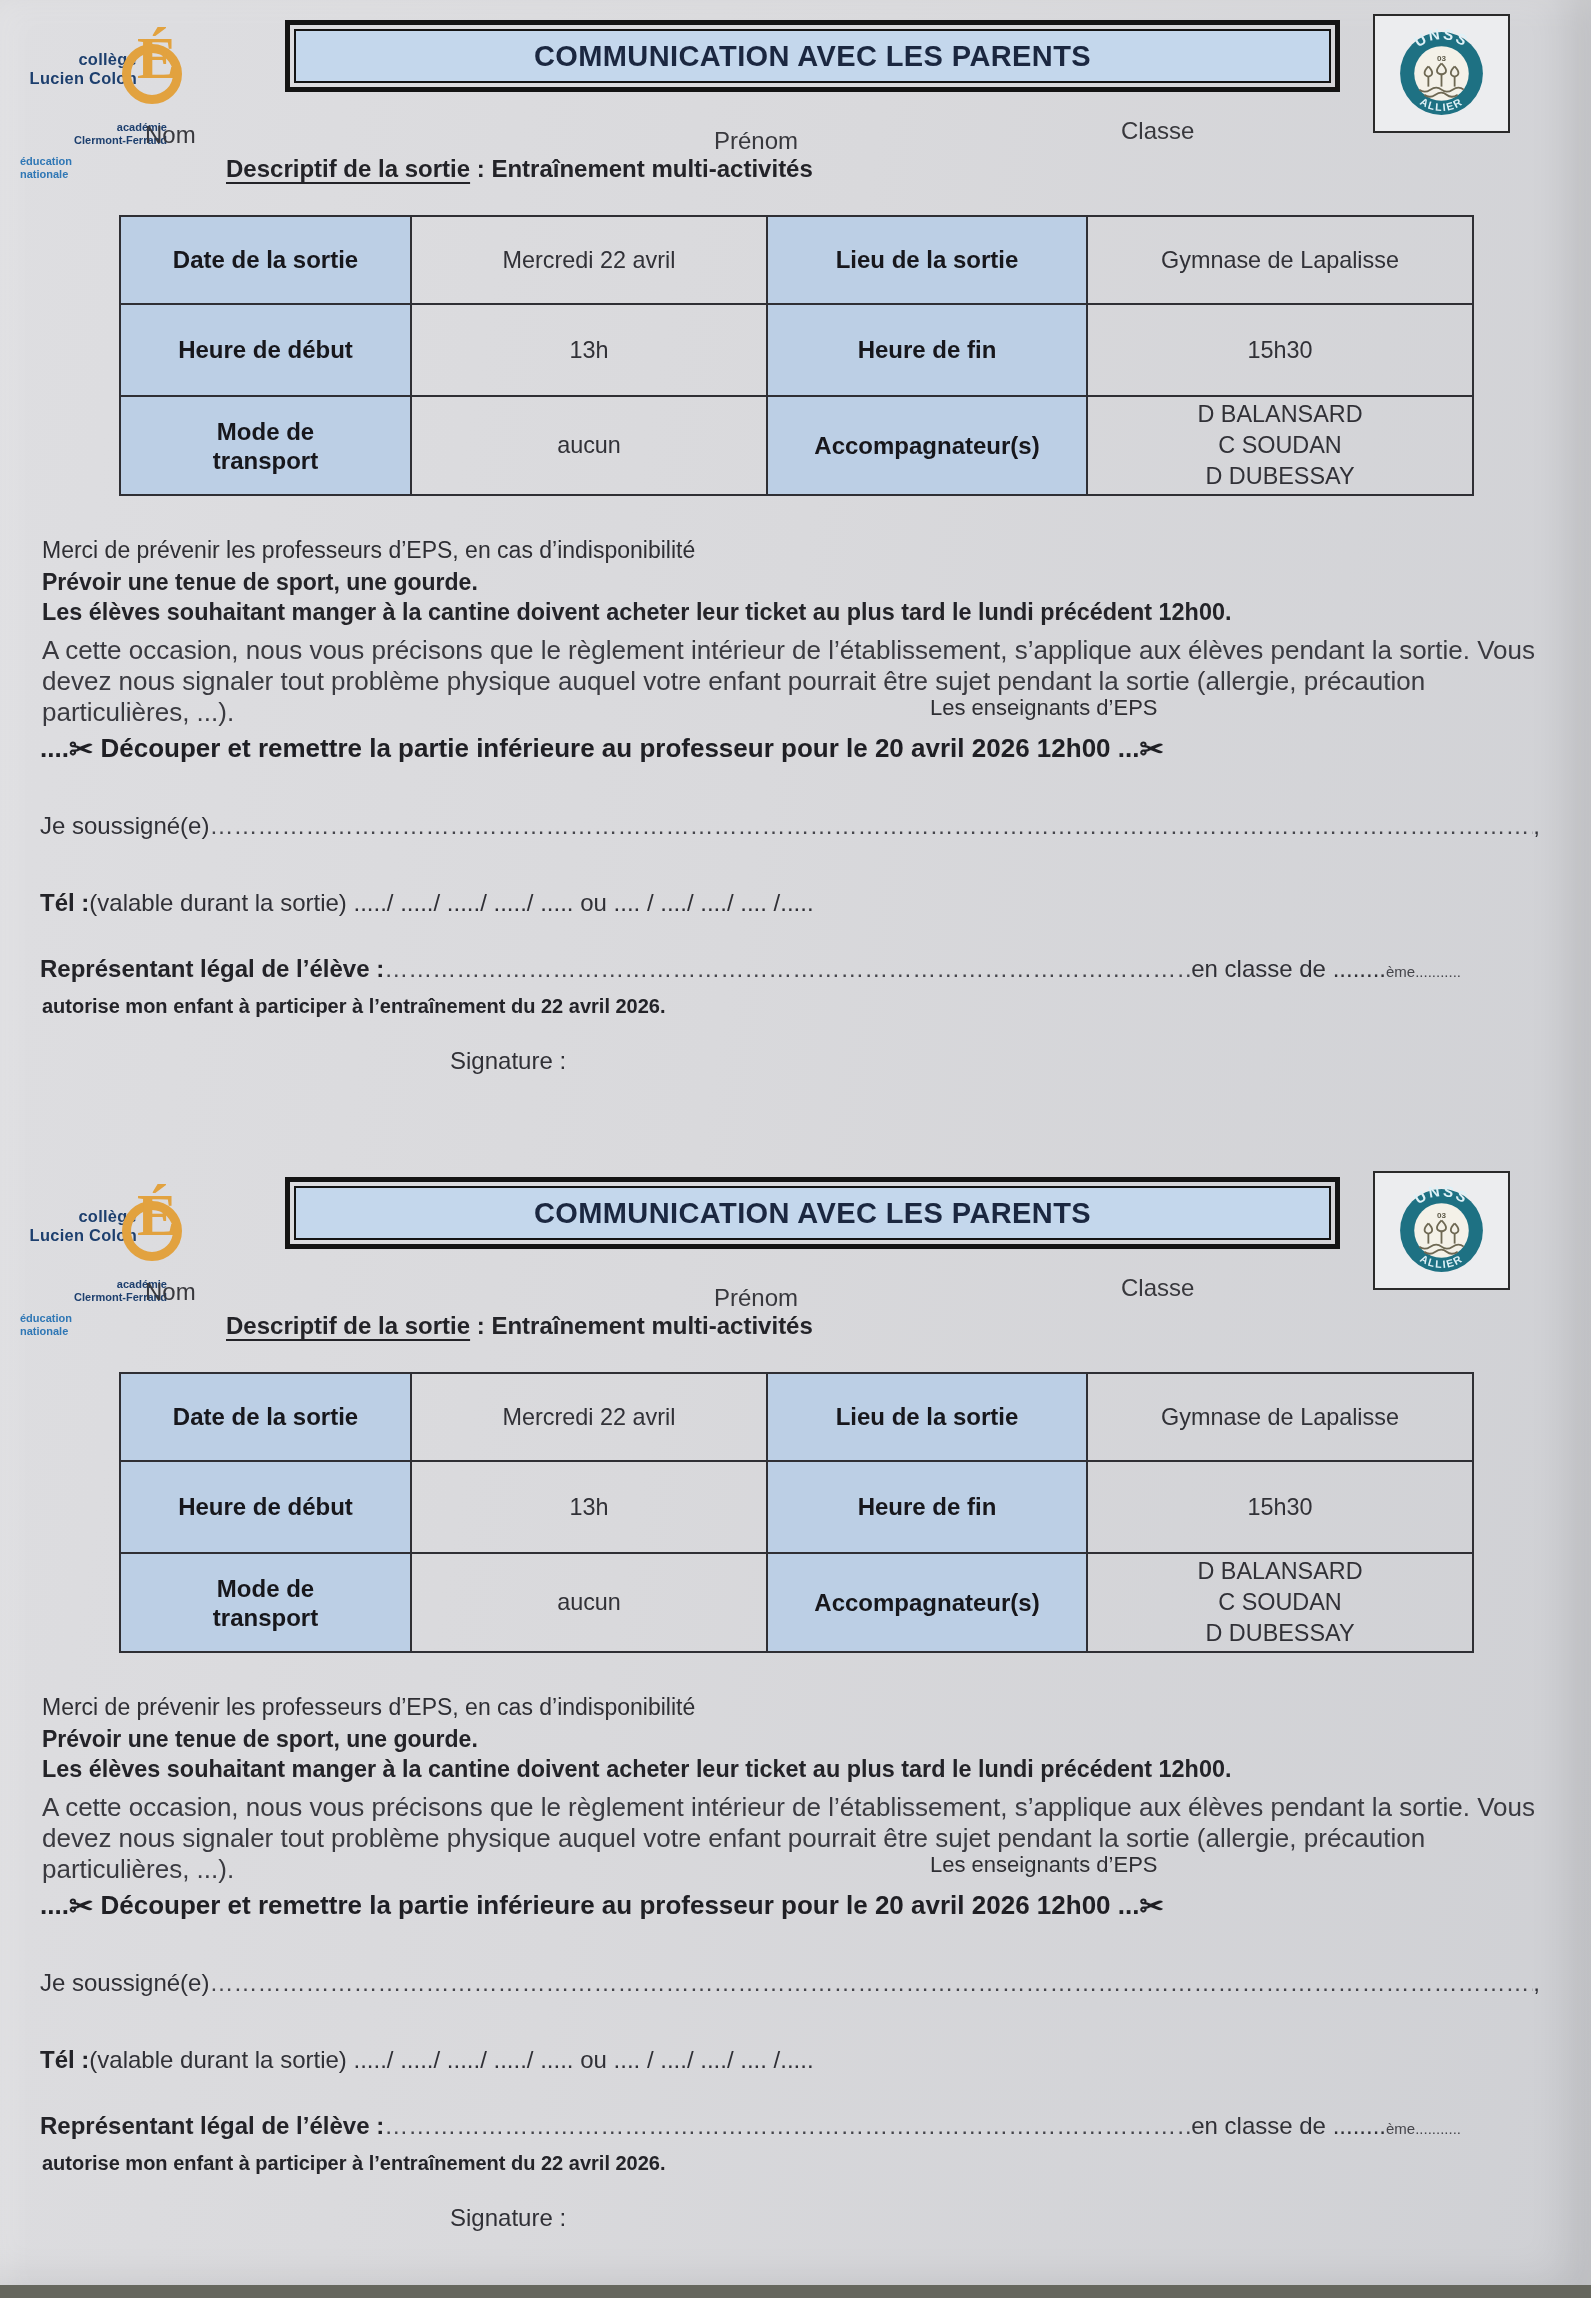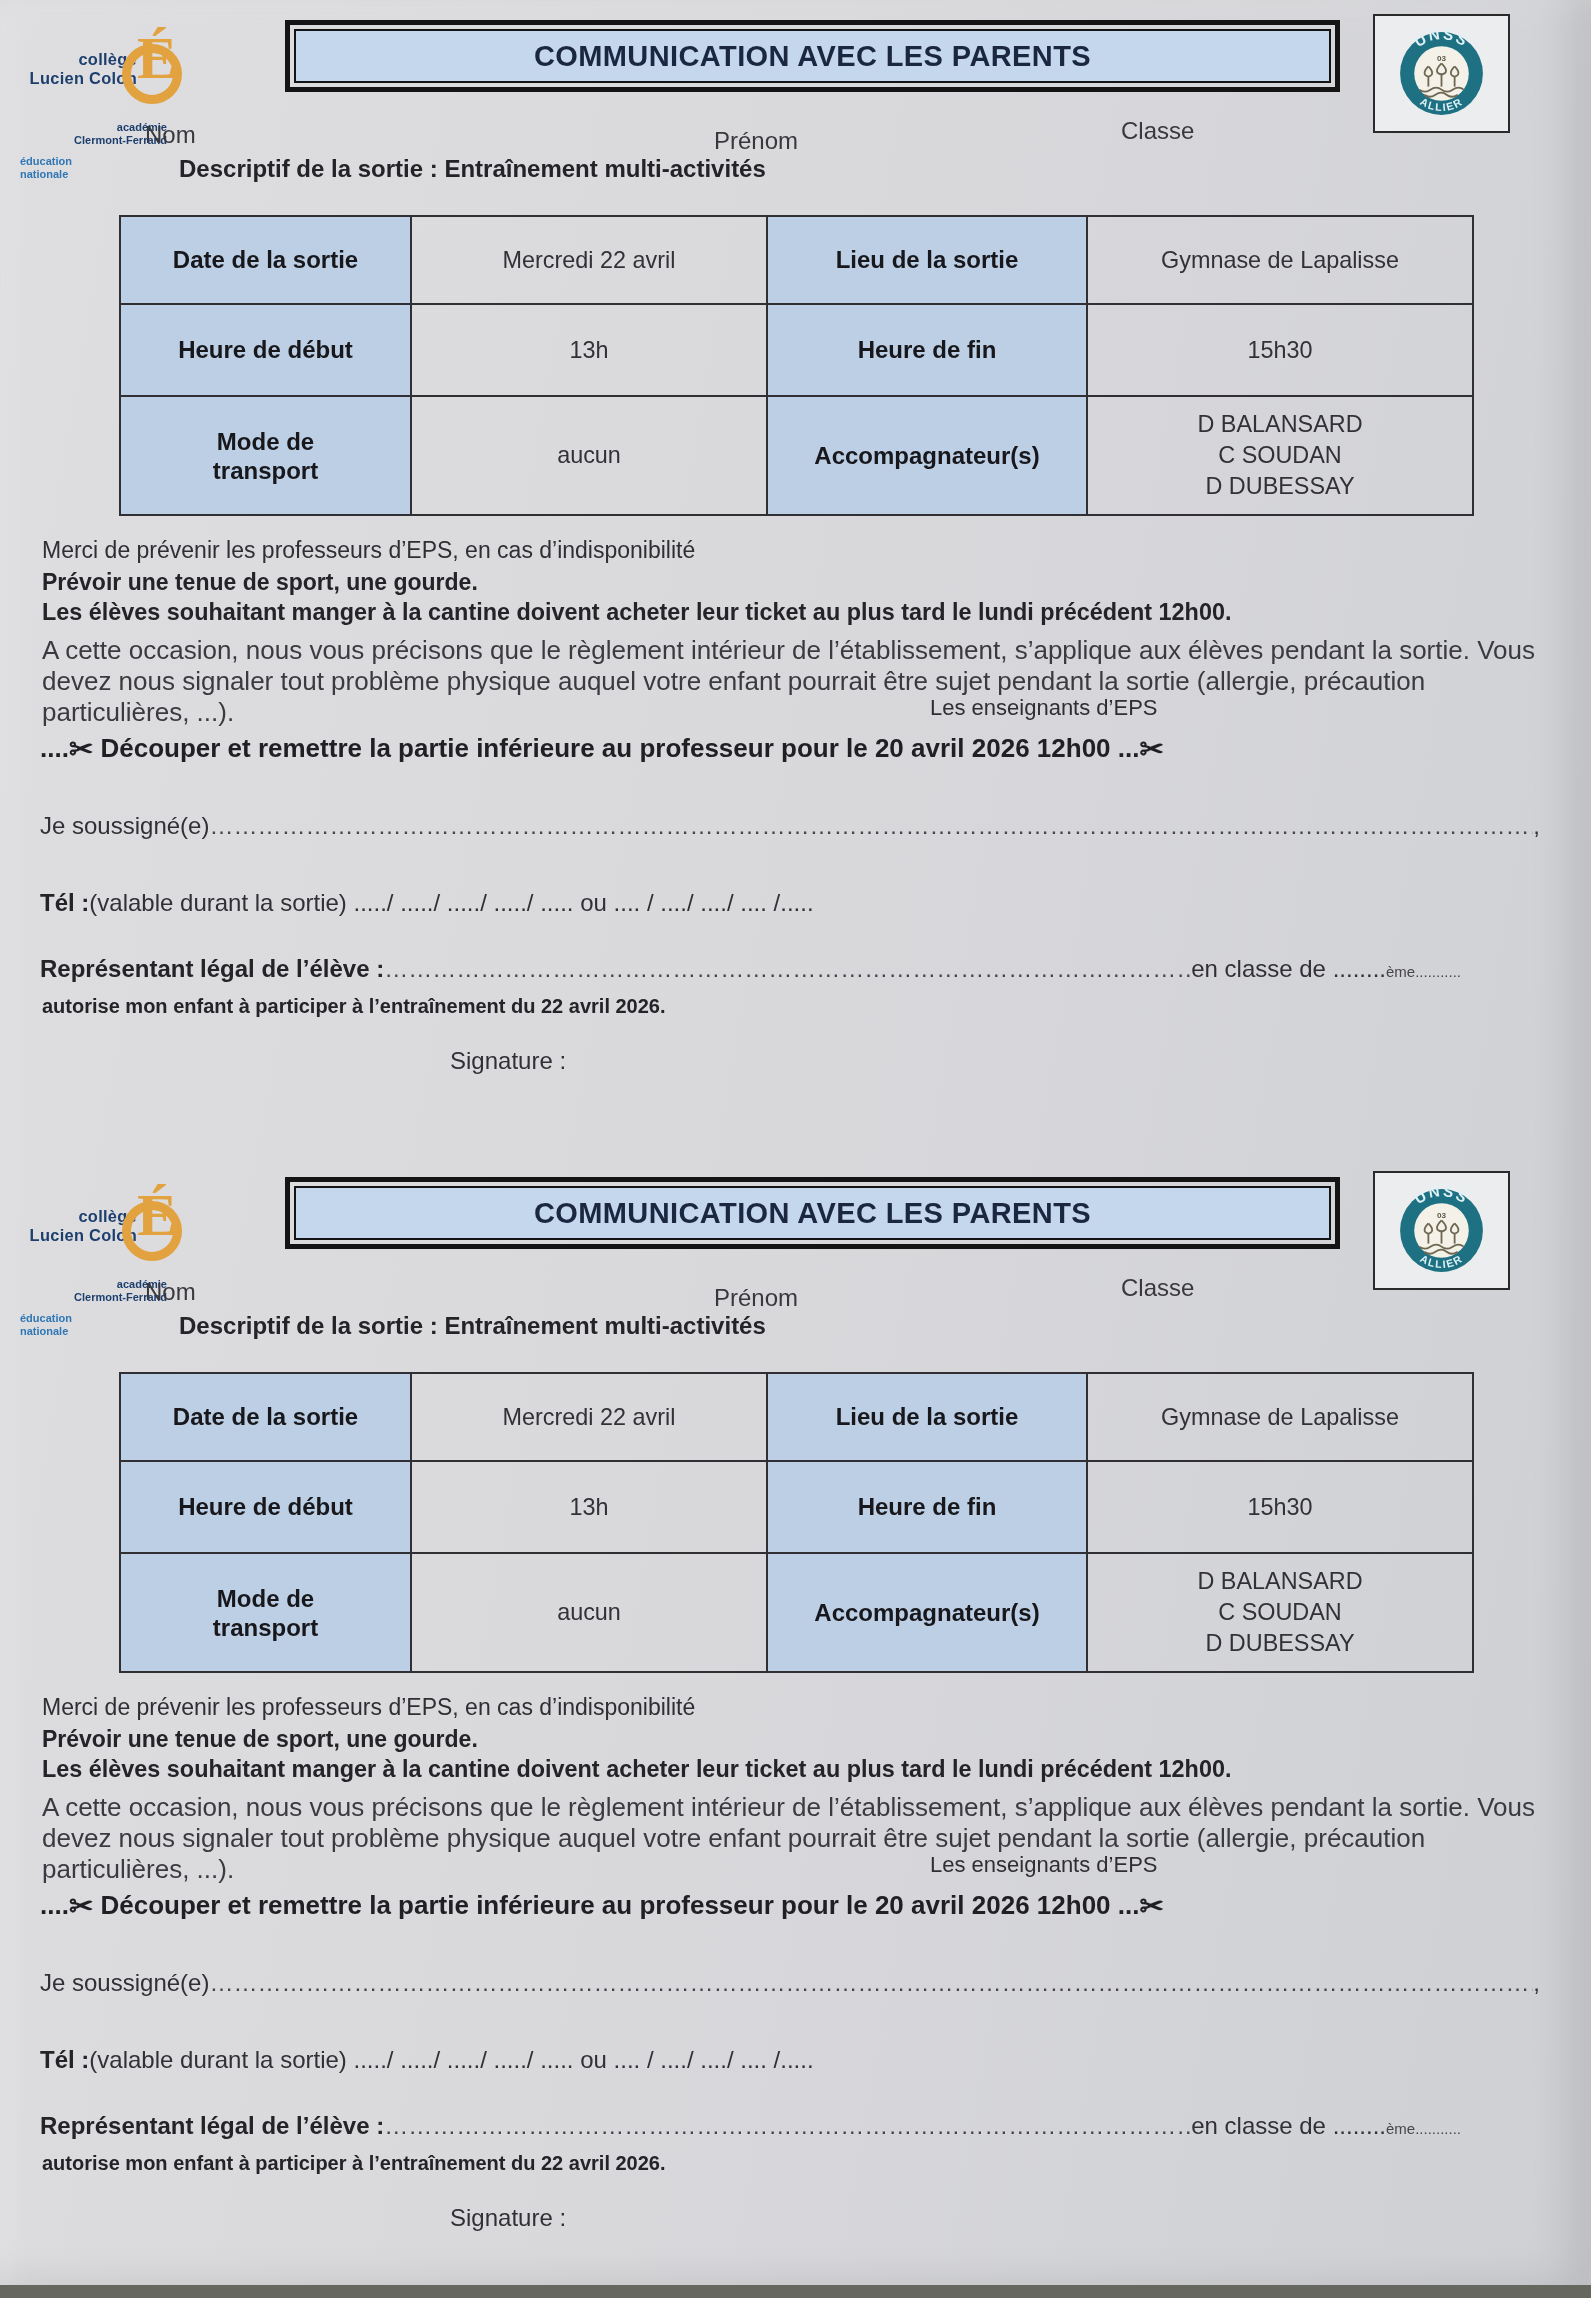--- a/index.html
+++ b/index.html
@@ -36,29 +36,29 @@
 
   
   .unss-box { position:absolute; left:1373px; top:14px; width:137px; height:119px;
               border:2px solid #2a2a2a; background:#ecedef; display:flex; align-items:center; justify-content:center; }
 
   
   .lbl-nom    { position:absolute; left:145px;  top:121px; font-size:24px; color:#38383d; }
   .lbl-prenom { position:absolute; left:714px;  top:127px; font-size:24px; color:#38383d; }
   .lbl-classe { position:absolute; left:1121px; top:117px; font-size:24px; color:#38383d; }
   .descriptif { position:absolute; left:179px; top:155px; font-size:24px; font-weight:bold; color:#232328; }
-  .descriptif .und { text-underline-offset:5px; }
+  .descriptif .und { text-decoration:underline; text-underline-offset:5px;margin-left:47px; }
 
   
   table.outing { position:absolute; left:119px; top:215px; width:1353px;
                  border-collapse:collapse; table-layout:fixed; }
   table.outing td { border:2px solid #2f2f34; text-align:center; vertical-align:middle; padding:2px 8px; }
   td.hd  { background:#bccfe5; font-weight:bold; font-size:24px; color:#17171c; }
   td.val { font-size:23.4px; color:#313137; }
-  tr.r1 { height:88px; } tr.r2 { height:92px;border-radius:8px; } tr.r3 { height:119px; }
+  tr.r1 { height:88px; } tr.r2 { height:92px;border-radius:8px; } tr.r3 { height:99px; }
   .cellwrap { display:inline-block; max-width:164px; line-height:29px; }
   .val-lines span { display:block; line-height:31px; }
 
   
   .note { position:absolute; left:42px; font-size:23px; color:#2e2e33; white-space:nowrap; }
   .n1 { top:537px; }
   .n2 { top:569px; font-weight:bold; color:#232328; }
   .n3 { top:599px; font-weight:bold; color:#232328; font-size:23.4px; }
   .small-print { position:absolute; left:42px; top:635px; width:1500px;
                  font-size:26px; line-height:31px; color:#3a3a40; }

